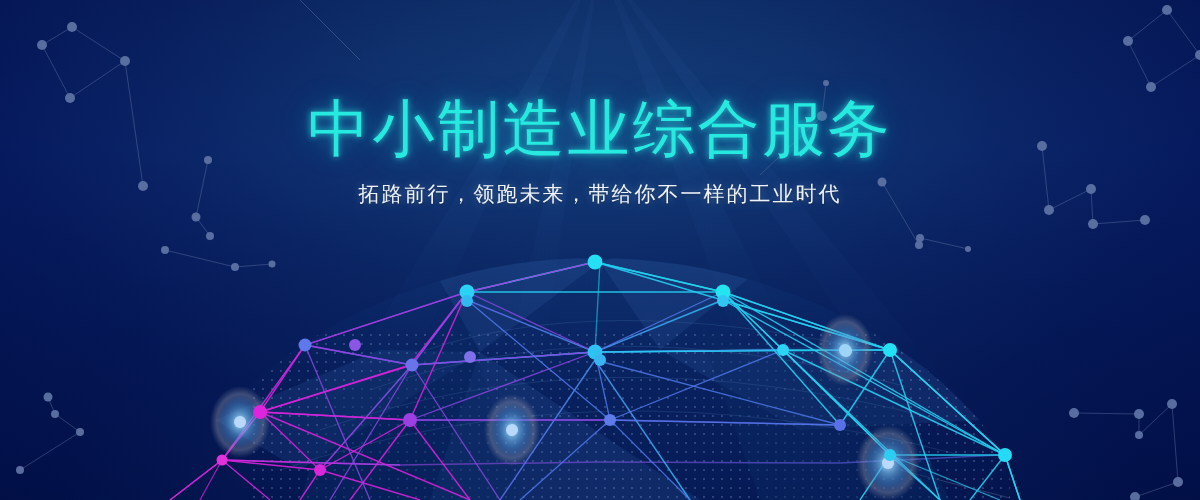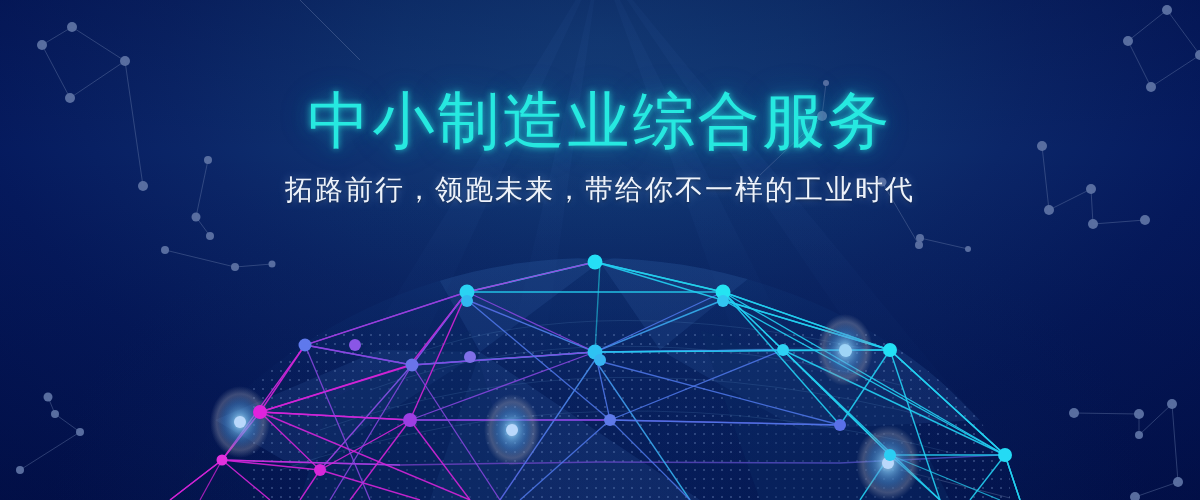--- a/index.html
+++ b/index.html
@@ -42,41 +42,41 @@
   .layer {
     position: absolute;
     inset: 0;
     width: 1200px;
     height: 500px;
   }
   
   .text-block {
     position: absolute;
     left: 0;
-    top: 88px;
+    top: 96px;
     width: 1200px;
     text-align: center;
     z-index: 40;
   }
   .title {
     margin: 0;
     font-size: 62px;
     line-height: 1.08;
     font-weight: 400;
     letter-spacing: 3px;
     color: #26e9e0;
     text-shadow:
        0 0 6px rgba(40,235,225,.75),
        0 0 18px rgba(30,200,220,.45),
        0 0 34px rgba(20,160,210,.30);
     white-space: nowrap;
   }
   .subtitle {
     margin: 18px 0 0 0;
-    font-size: 28px;
+    font-size: 21px;
     line-height: 1.2;
     font-weight: 400;
     letter-spacing: 2px;
     color: #eef3fb;
     text-shadow: 0 0 8px rgba(150,200,255,.45), 0 1px 3px rgba(0,0,0,.45);
     white-space: nowrap;
   }
 </style>
 </head>
 <body>

